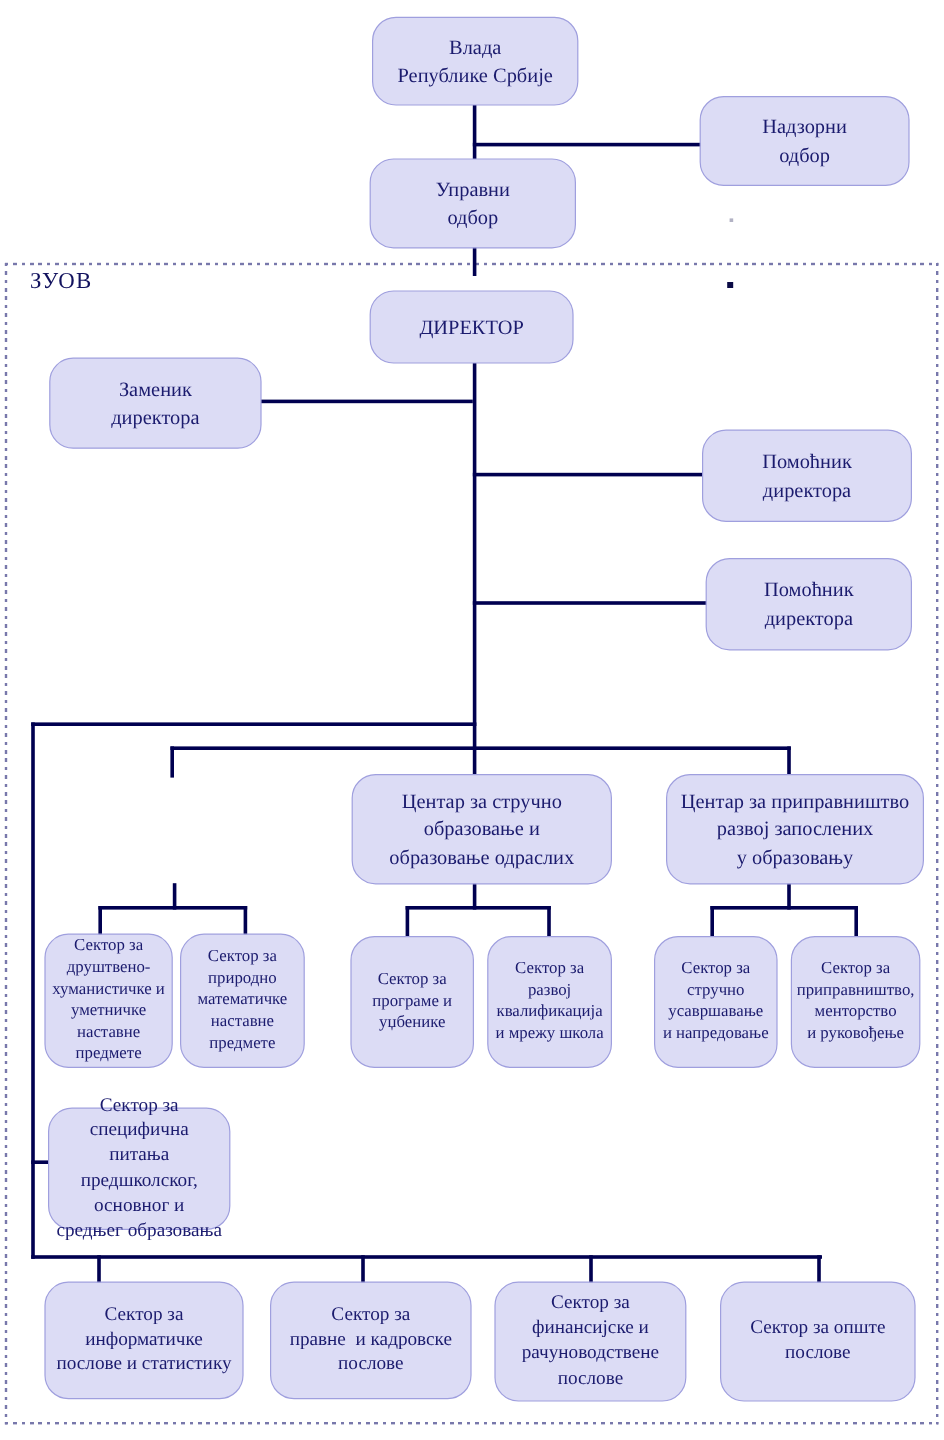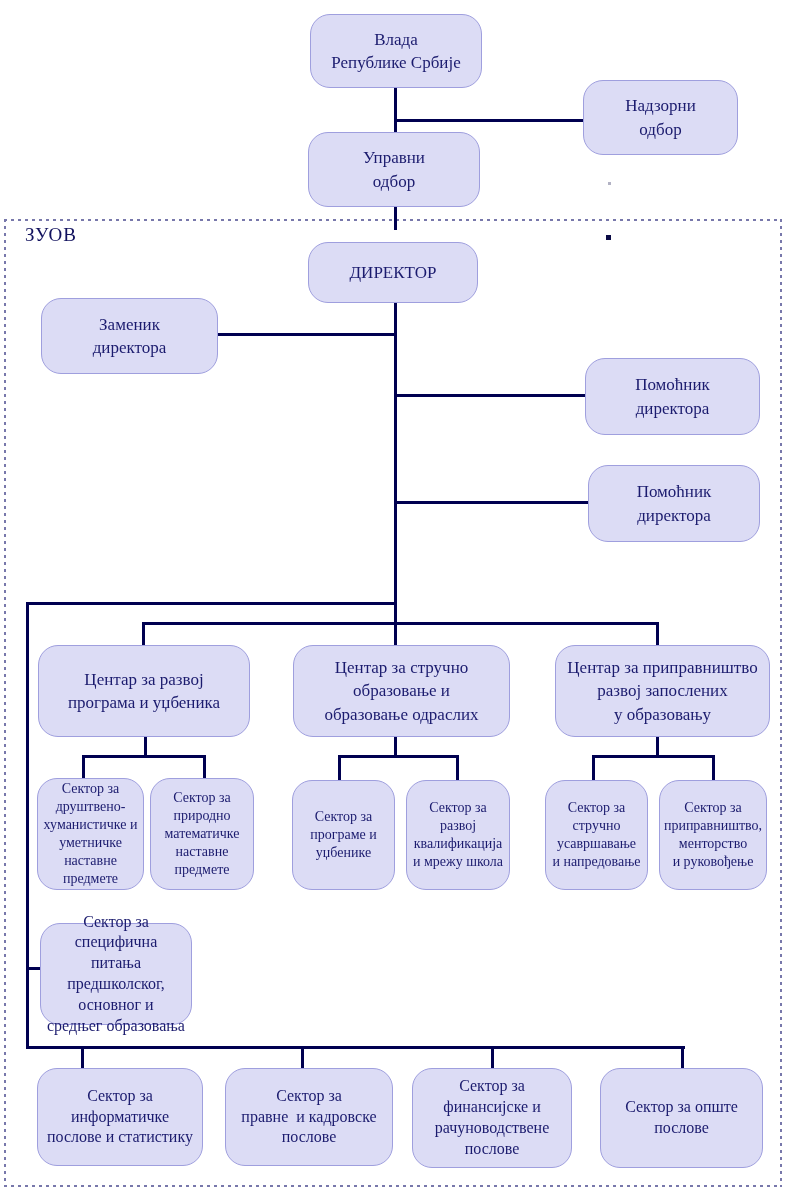--- a/index.html
+++ b/index.html
@@ -88,21 +88,21 @@
   <div class="ln" style="left:26px;top:1046px;width:659px;height:3px"></div>
   <div class="ln" style="left:81px;top:1046px;width:3px;height:25px"></div>
   <div class="ln" style="left:301px;top:1046px;width:3px;height:25px"></div>
   <div class="ln" style="left:491px;top:1046px;width:3px;height:25px"></div>
   <div class="ln" style="left:681px;top:1046px;width:3px;height:25px"></div>
 
   <div class="node" style="left:310px;top:14px;width:172px;height:74px">
     <span class="lbl">Влада
 Републике Србије</span>
   </div>
-  <div class="node" style="left:583px;top:80px;width:155px;height:75px">
+  <div class="node" style="left:583px;top:80px;width:175px;height:75px">
     <span class="lbl">Надзорни
 одбор</span>
   </div>
   <div class="node" style="left:308px;top:132px;width:172px;height:75px">
     <span class="lbl">Управни
 одбор</span>
   </div>
   <div class="node" style="left:308px;top:242px;width:170px;height:61px">
     <span class="lbl">ДИРЕКТОР</span>
   </div>
@@ -112,24 +112,20 @@
   </div>
   <div class="node" style="left:585px;top:358px;width:175px;height:77px">
     <span class="lbl">Помоћник
 директора</span>
   </div>
   <div class="node" style="left:588px;top:465px;width:172px;height:77px">
     <span class="lbl">Помоћник
 директора</span>
   </div>
 
-  <div class="node" style="left:38px;top:645px;width:212px;height:92px">
-    <span class="lbl">Центар за развој
-програма и уџбеника</span>
-  </div>
   <div class="node" style="left:293px;top:645px;width:217px;height:92px">
     <span class="lbl">Центар за стручно
 образовање и
 образовање одраслих</span>
   </div>
   <div class="node" style="left:555px;top:645px;width:215px;height:92px">
     <span class="lbl">Центар за приправништво
 развој запослених
 у образовању</span>
   </div>

